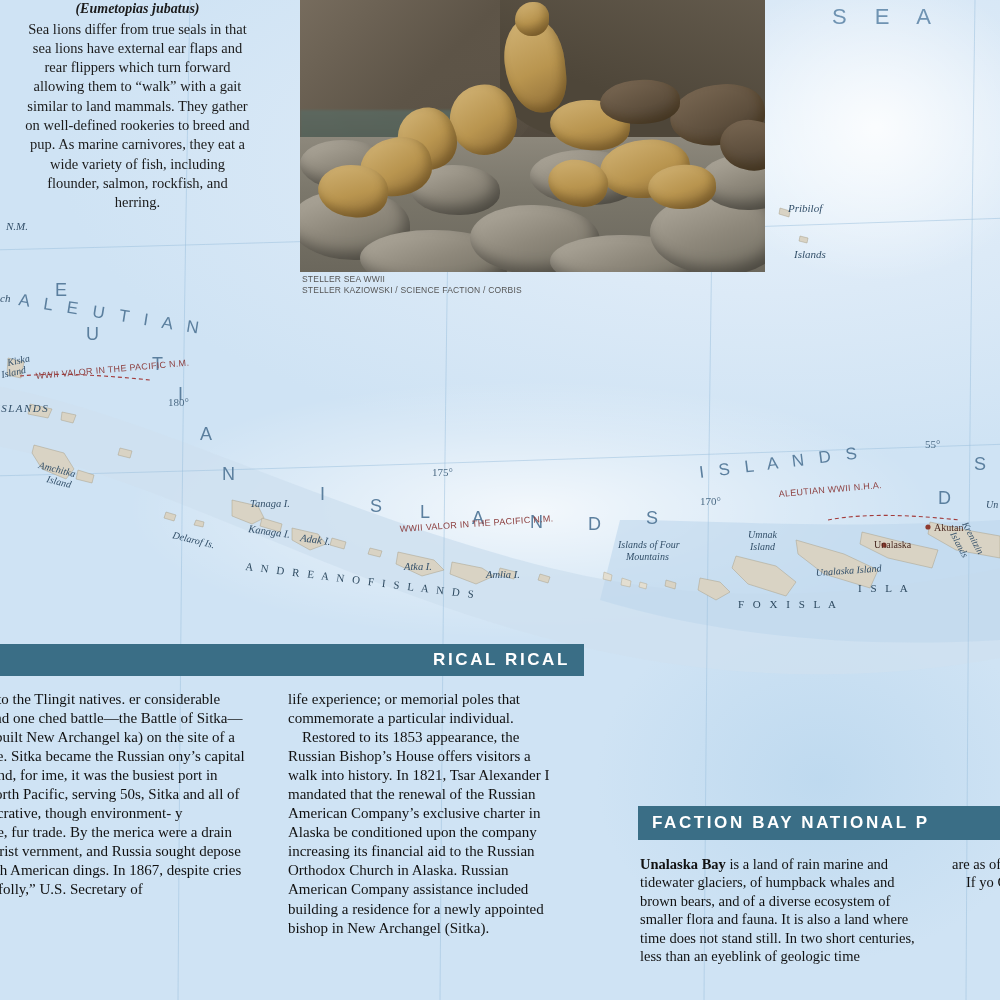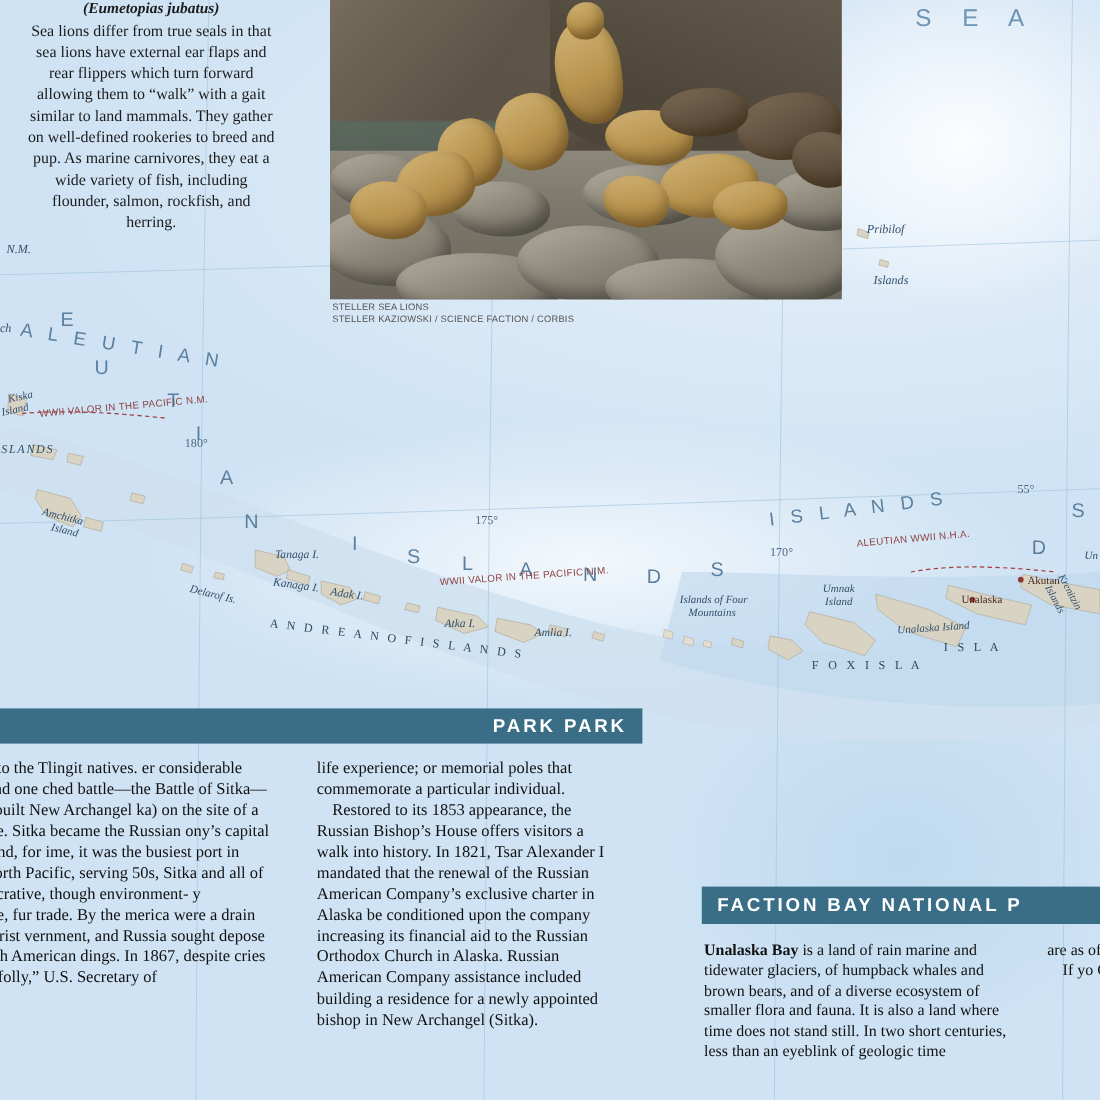--- a/index.html
+++ b/index.html
@@ -421,27 +421,27 @@
       <div class="sealion" style="left:18px; top:175px; width:70px; height:52px; transform:rotate(6deg);"></div>
       <div class="sealion" style="left:250px; top:110px; width:80px; height:50px; transform:rotate(4deg);"></div>
       <div class="sealion" style="left:300px; top:150px; width:90px; height:58px; transform:rotate(-4deg);"></div>
       <div class="sealion dark" style="left:370px; top:95px; width:95px; height:60px; transform:rotate(-8deg);"></div>
       <div class="sealion dark" style="left:300px; top:90px; width:80px; height:44px; transform:rotate(-2deg);"></div>
       <div class="sealion dark" style="left:420px; top:130px; width:60px; height:50px; transform:rotate(10deg);"></div>
       <div class="sealion" style="left:248px; top:170px; width:60px; height:46px; transform:rotate(12deg);"></div>
       <div class="sealion" style="left:348px; top:175px; width:68px; height:44px; transform:rotate(-3deg);"></div>
     </div>
     <div class="photo-credit">
-      <div>STELLER SEA LIONS</div>
+      <div>STELLER SEA WWII</div>
       <div>STELLER KAZIOWSKI / SCIENCE FACTION / CORBIS</div>
     </div>
   </div>
 
   <div class="bar" id="bar-sitka">
-    <span>PARK PARK</span>
+    <span>RICAL RICAL</span>
   </div>
 
   <div class="col" id="col-sitka-1">
     <p>ect threat to the Tlingit natives. er considerable conflict and one ched battle—the Battle of Sitka— Russians built New Archangel ka) on the site of a Tlingit age. Sitka became the Russian ony’s capital in 1808, and, for ime, it was the busiest port in  eastern North Pacific, serving 50s, Sitka and all of Russian ucrative, though environment- y destructive, fur trade. By the merica were a drain on the Tsarist vernment, and Russia sought depose of its North American dings. In 1867, despite cries of ward’s folly,” U.S. Secretary of</p>
   </div>
 
   <div class="col" id="col-sitka-2">
     <p>life experience; or memorial poles that commemorate a particular individual.</p>
     <p>Restored to its 1853 appearance, the Russian Bishop’s House offers visitors a walk into history. In 1821, Tsar Alexander I mandated that the renewal of the Russian American Company’s exclusive charter in Alaska be conditioned upon the company increasing its financial aid to the Russian Orthodox Church in Alaska. Russian American Company assistance included building a residence for a newly appointed bishop in New Archangel (Sitka).</p>
   </div>

